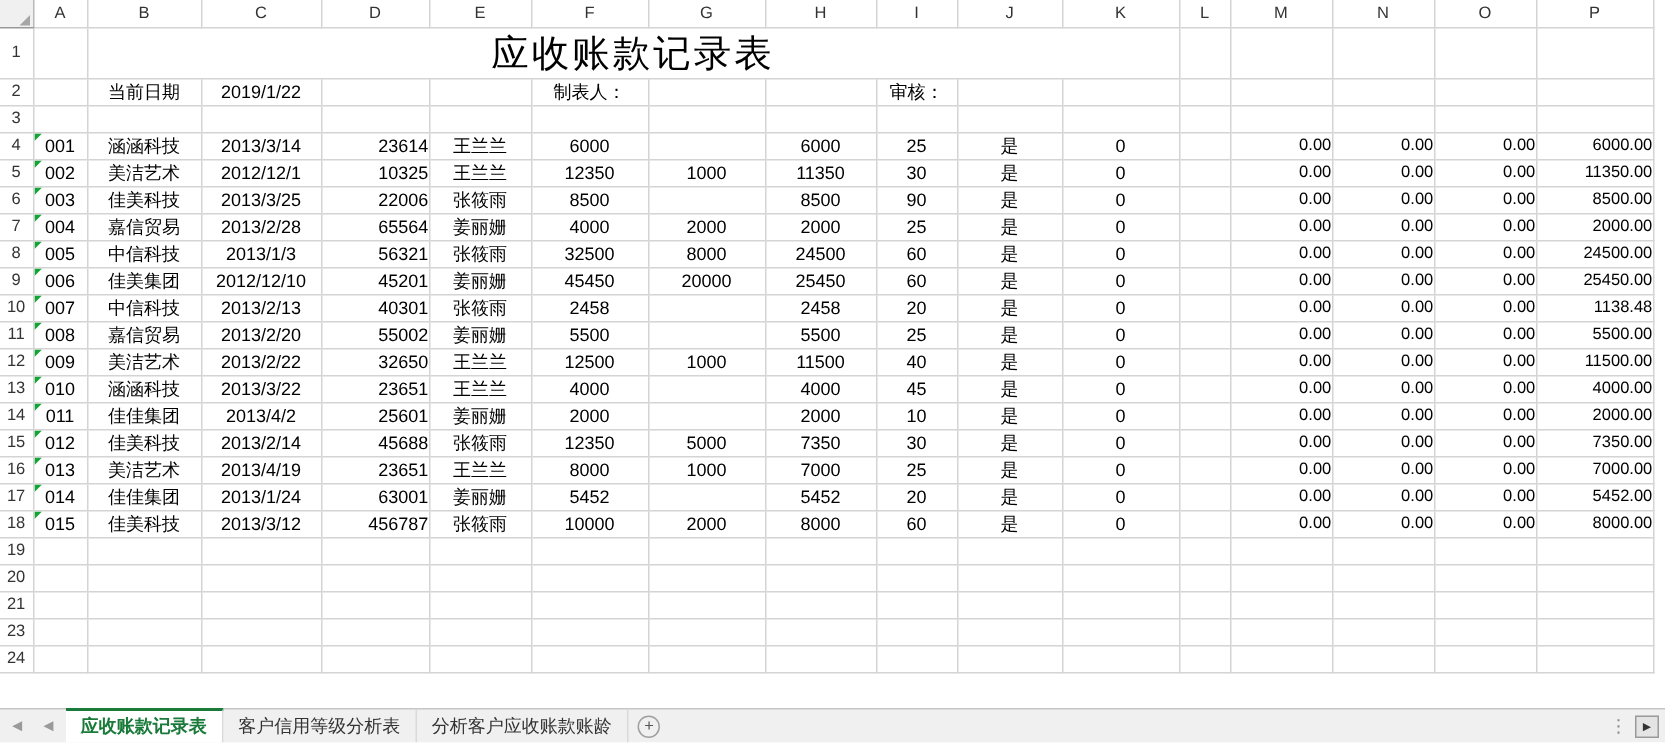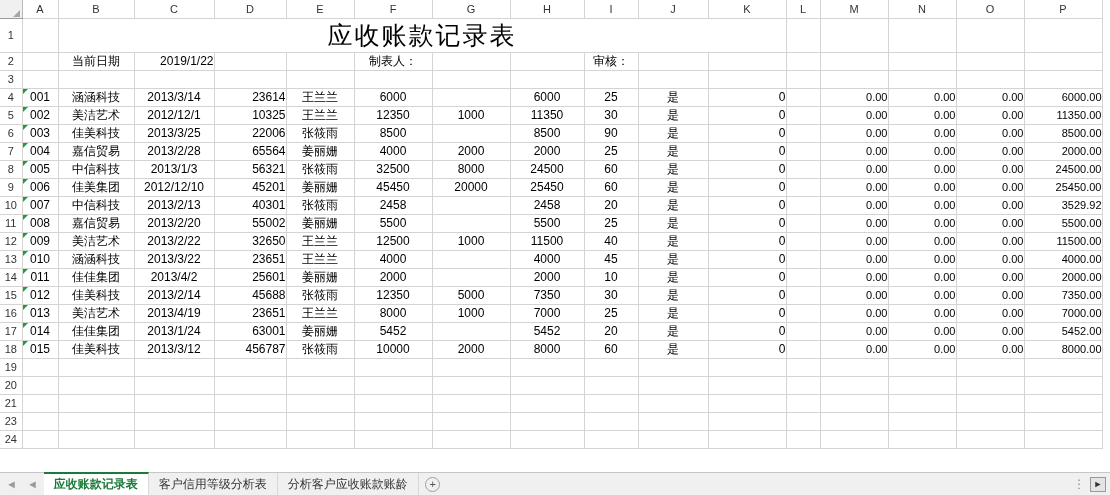--- a/index.html
+++ b/index.html
@@ -70,21 +70,21 @@
     background: #f0f0f0;
     border-right: 1px solid #9a9a9a;
     border-bottom: 1px solid #b9b9b9;
     text-align: center;
     font-size: 11px;
     color: #333;
   }
 
   
   .c  { text-align: center; }
-  .l  { text-align: right; padding-left: 3px; }
+  .l  { text-align: center; padding-left: 3px; }
   .r  { text-align: right; padding-right: 4px; }
 
   
   .bk { border-right: 1px solid #000; border-bottom: 1px solid #000; }
   .bl { border-left: 1px solid #000; }
   .bt { border-top: 1px solid #000; }
 
   
   .teal {
     background: #31b0c6;
@@ -420,21 +420,21 @@
             <td class="c bk">2458</td>
             <td class="c bk"></td>
             <td class="c bk">2458</td>
             <td class="c bk">20</td>
             <td class="c bk">是</td>
             <td class="l bk">0</td>
             <td class=""></td>
             <td class="aging agingleft r">0.00</td>
             <td class="aging r">0.00</td>
             <td class="aging r">0.00</td>
-            <td class="aging r">3529.92</td>
+            <td class="aging r">1138.48</td>
           </tr>
           <tr style="height:18px">
             <td class="rowhead">11</td>
             <td class="c bk bl mark">008</td>
             <td class="c bk">嘉信贸易</td>
             <td class="c bk">2013/2/20</td>
             <td class="r bk">55002</td>
             <td class="c bk">姜丽姗</td>
             <td class="c bk">5500</td>
             <td class="c bk"></td>

